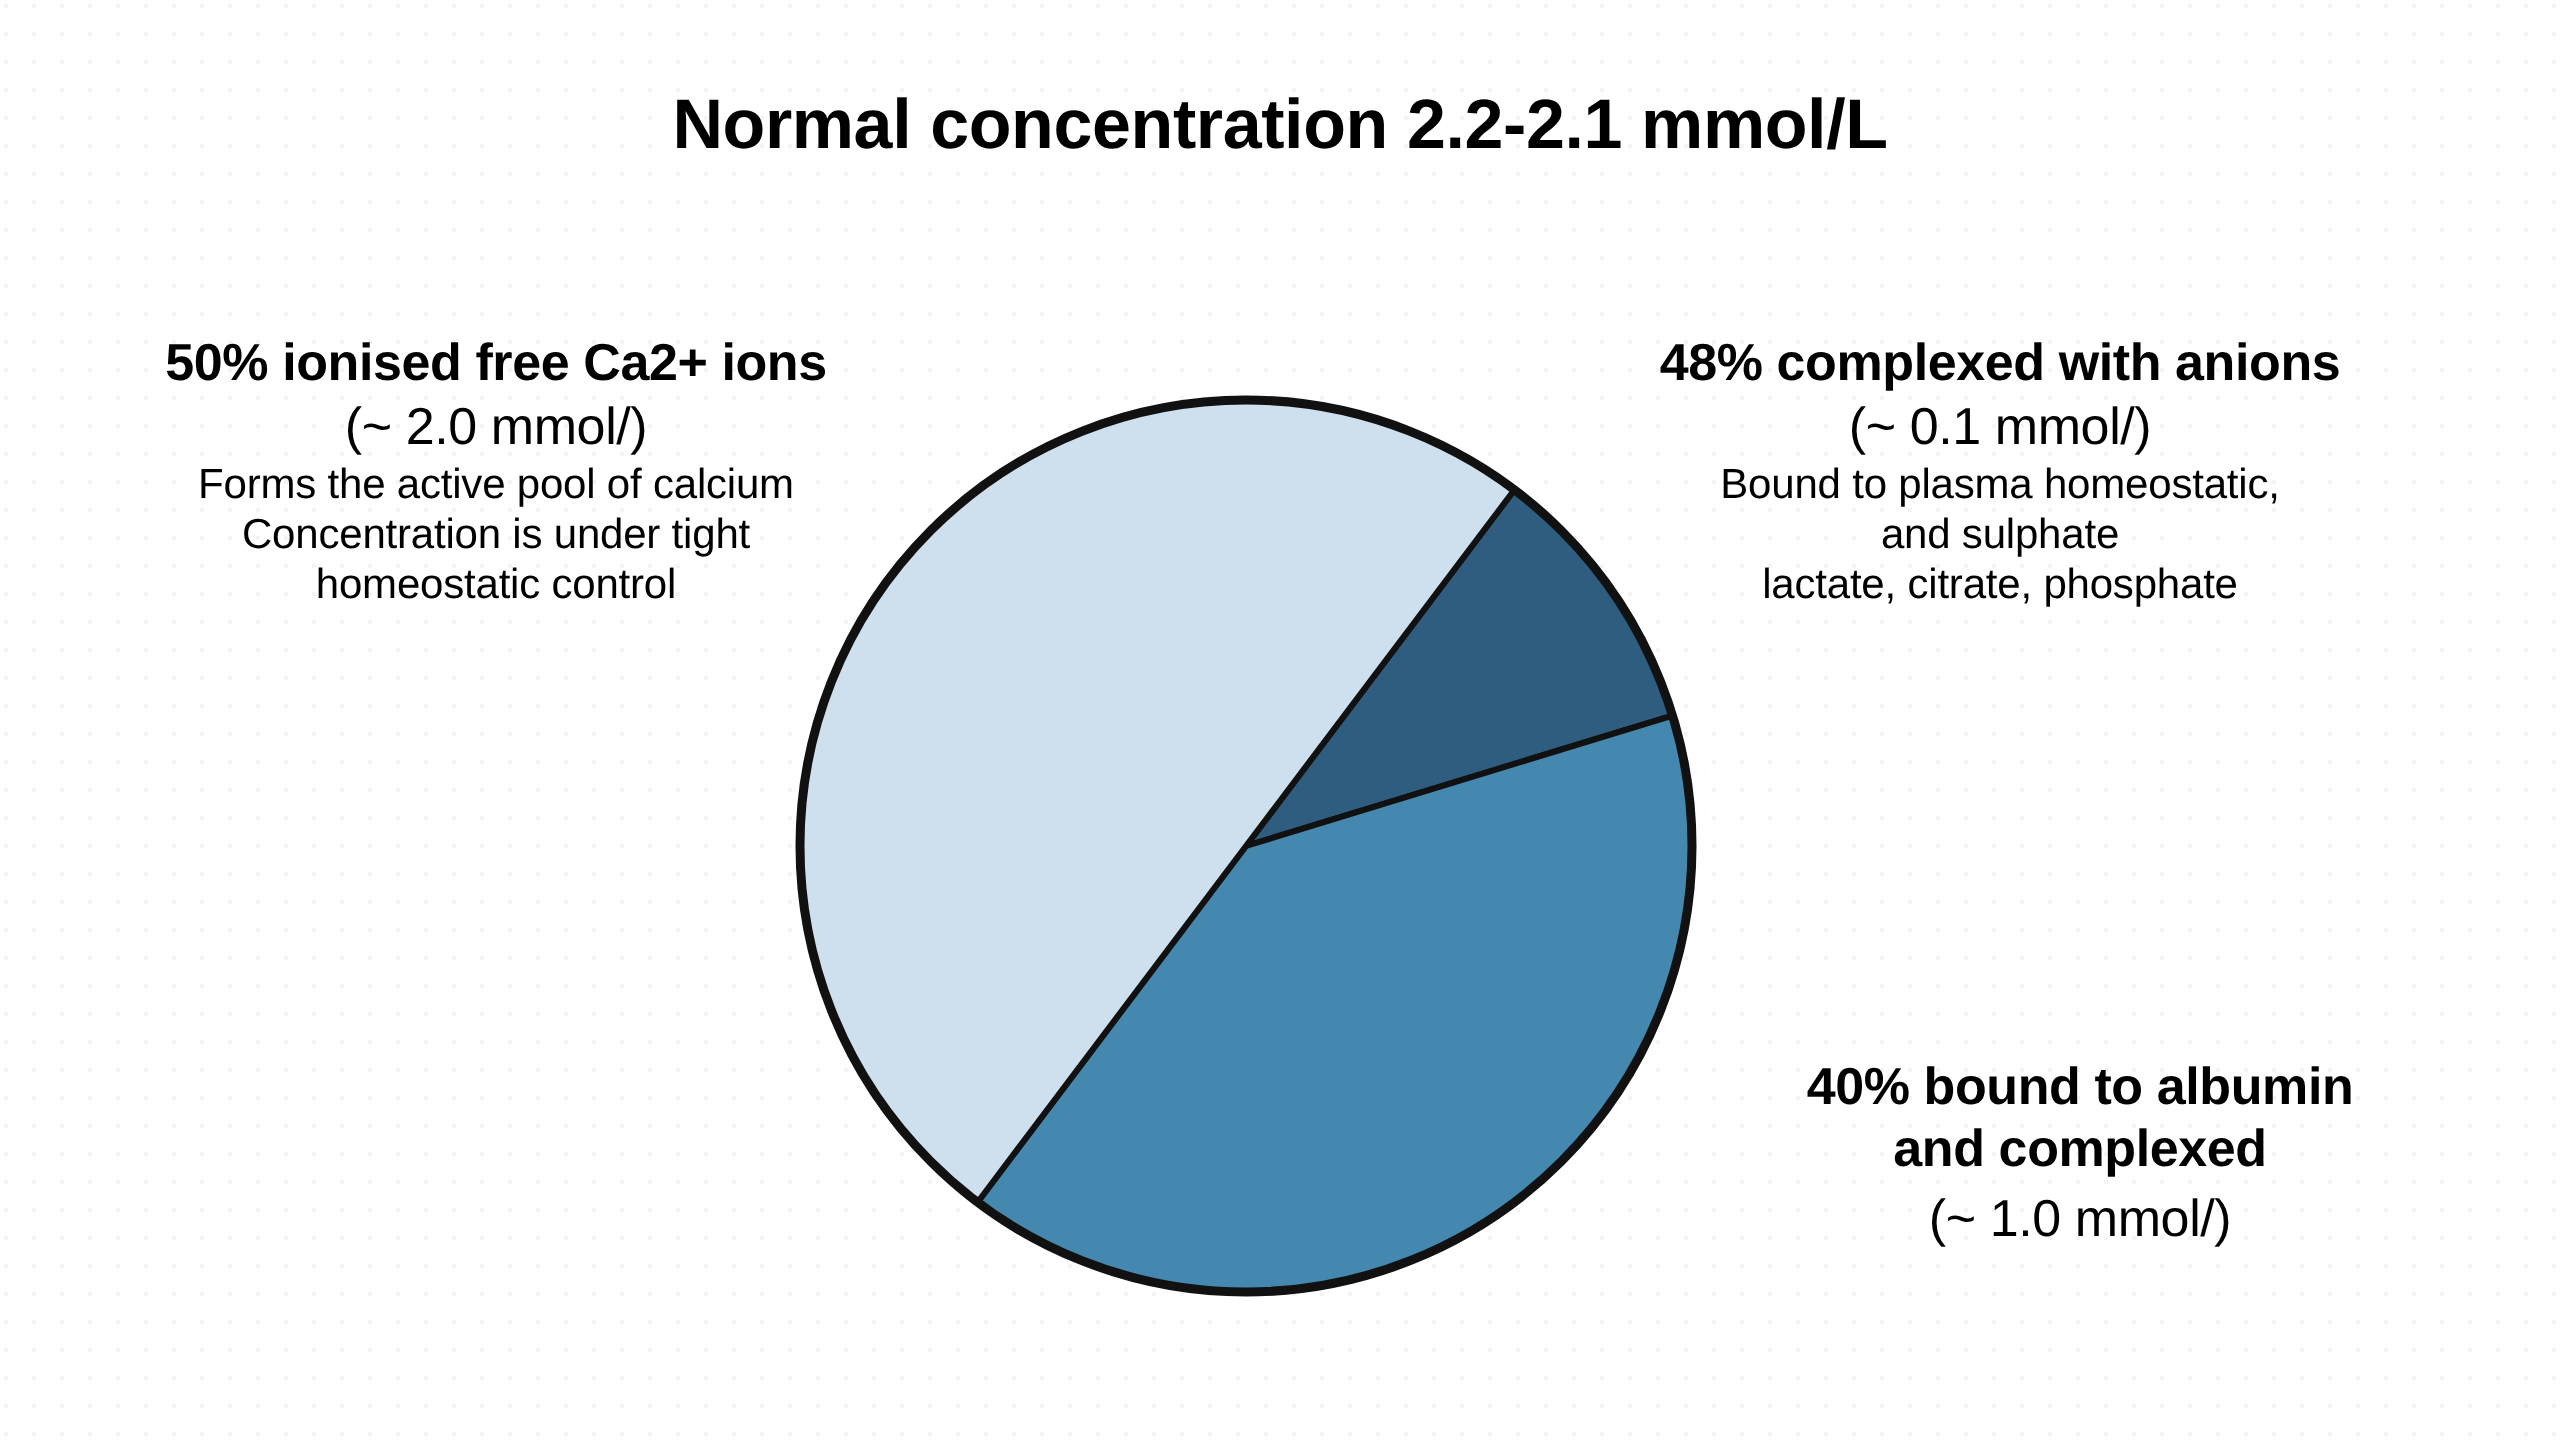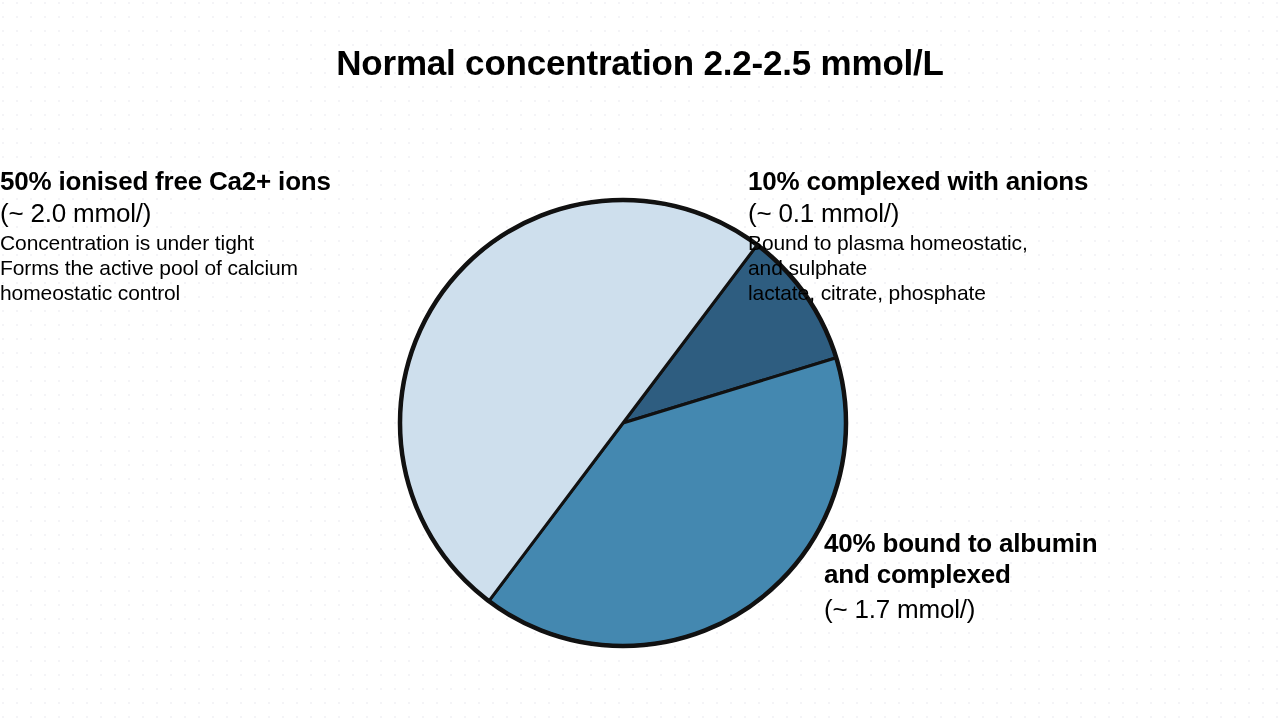--- a/index.html
+++ b/index.html
@@ -54,20 +54,21 @@
   #pie-chart svg {
     display: block;
     width: 452px;
     height: 452px;
     overflow: visible;
   }
 
   
   .callout {
     position: absolute;
+    text-align: center;
   }
   .callout .headline {
     font-size: 26px;
     font-weight: bold;
     line-height: 31px;
     letter-spacing: -0.2px;
     white-space: nowrap;
   }
   .callout .amount {
     font-size: 26px;
@@ -103,52 +104,52 @@
   }
   #callout-bound .amount {
     line-height: 38px;
   }
 </style>
 </head>
 <body>
 
 <div class="stage">
 
-  <div id="chart-title">Normal concentration 2.2-2.5 mmol/L</div>
+  <div id="chart-title">Normal concentration 2.2-2.1 mmol/L</div>
 
   <div id="pie-chart">
     <svg viewBox="0 0 452 452" xmlns="http://www.w3.org/2000/svg">
       <g>
         <path id="slice-0" d="M 226 226 L 360.20 47.90 A 223 223 0 0 1 439.26 160.80 Z" fill="#2e5d80" stroke="#111111" stroke-width="3" stroke-linejoin="round"></path>
         <path id="slice-1" d="M 226 226 L 439.26 160.80 A 223 223 0 0 1 91.80 404.10 Z" fill="#4488b0" stroke="#111111" stroke-width="3" stroke-linejoin="round"></path>
         <path id="slice-2" d="M 226 226 L 91.80 404.10 A 223 223 0 0 1 360.20 47.90 Z" fill="#cedfed" stroke="#111111" stroke-width="3" stroke-linejoin="round"></path>
       </g>
       <circle id="pie-outline" cx="226" cy="226" r="223" fill="none" stroke="#111111" stroke-width="4.5"></circle>
     </svg>
   </div>
 
   <div class="callout" id="callout-ionised">
     <div class="headline">50% ionised free Ca2+ ions</div>
     <div class="amount">(~ 2.0 mmol/)</div>
     <div class="detail">
+      <div>Forms the active pool of calcium</div>
       <div>Concentration is under tight</div>
-      <div>Forms the active pool of calcium</div>
       <div>homeostatic control</div>
     </div>
   </div>
 
   <div class="callout" id="callout-complexed">
-    <div class="headline">10% complexed with anions</div>
+    <div class="headline">48% complexed with anions</div>
     <div class="amount">(~ 0.1 mmol/)</div>
     <div class="detail">
       <div>Bound to plasma homeostatic,</div>
       <div>and sulphate</div>
       <div>lactate, citrate, phosphate</div>
     </div>
   </div>
 
   <div class="callout" id="callout-bound">
     <div class="headline">40% bound to albumin</div>
     <div class="headline">and complexed</div>
-    <div class="amount">(~ 1.7 mmol/)</div>
+    <div class="amount">(~ 1.0 mmol/)</div>
   </div>
 
 </div>
 
 </body></html>

